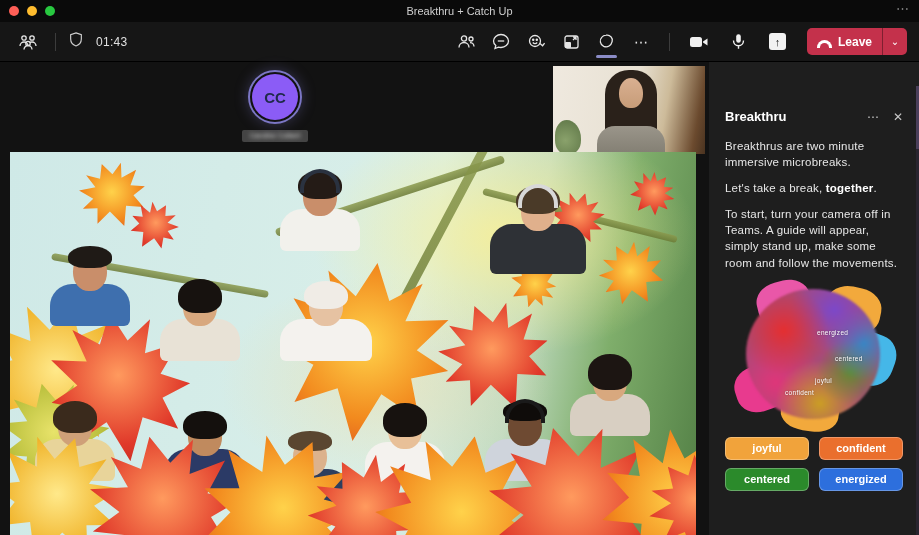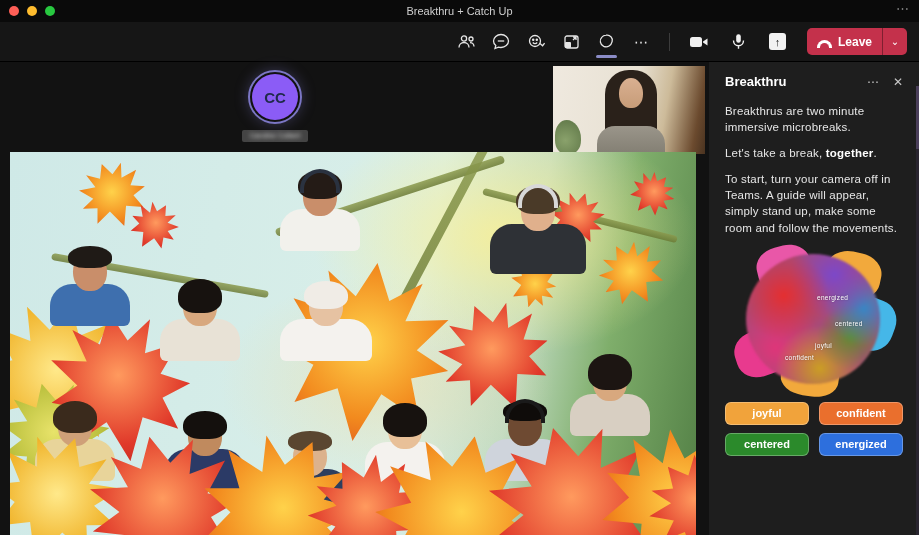--- a/index.html
+++ b/index.html
@@ -113,21 +113,21 @@
     border:4px solid #2a3240; border-bottom:none; border-radius:20px 20px 0 0; }
   .torso { width:80px; height:42px; border-radius:22px 22px 6px 6px; margin:-7px auto 0; }
 
   
   .panel {
     position:relative; width:210px; height:100%; background:#1e1e1e;
     padding:12px 16px 0 16px; color:#e9e9e9;
   }
   .panel-scroll { position:absolute; right:0; top:24px; bottom:0; width:3px;
     background:linear-gradient(#6f5a8c 0 14%, #322a3d 14%); opacity:.55; }
-  .panel-header { display:flex; align-items:center; margin-bottom:14px; }
+  .panel-header { display:flex; align-items:center; margin-bottom:14px;margin-top:35px; }
   .panel-title { font-size:13px; font-weight:bold; color:#fff; }
   .panel-actions { margin-left:auto; display:flex; gap:14px; }
   .panel-icon { color:#c8c8c8; font-size:12px; cursor:pointer; background:none; border:none; font-family:inherit; }
   .panel p { font-size:11.5px; line-height:1.4; margin-bottom:10px; color:#e6e6e6; letter-spacing:.2px; }
   .panel p b { color:#fff; }
   .mood-heading { font-weight:bold; color:#fff; }
 
   
   .mood-wrap { position:relative; width:170px; height:148px; margin:6px auto 4px; cursor:pointer; }
   .bb { position:absolute; border-radius:42%; }
@@ -162,20 +162,39 @@
     <div class="traffic">
       <span class="dot" style="background: rgb(255, 95, 87);"></span>
       <span class="dot" style="background: rgb(254, 188, 46);"></span>
       <span class="dot" style="background: rgb(40, 200, 64);"></span>
     </div>
     <span class="titlebar-title">Breakthru + Catch Up</span>
     <span class="titlebar-more">⋯</span>
   </div>
 
   <div class="toolbar">
+    <div class="tb-left">
+      <button class="tb-btn" title="">
+        <svg width="20" height="16" viewBox="0 0 20 16" fill="none" stroke="#e6e6e6" stroke-width="1.3">
+          <circle cx="6" cy="4" r="2.2"></circle>
+            <path d="M2 12c0-2.2 1.8-4 4-4s4 1.8 4 4"></path>
+          <circle cx="14" cy="4" r="2.2"></circle>
+            <path d="M11.5 8.3c.8-.2 1.6-.3 2.5-.3 2.2 0 4 1.8 4 4"></path>
+          <circle cx="10" cy="9.5" r="2.2"></circle>
+            <path d="M6 15.5c0-2.2 1.8-4 4-4s4 1.8 4 4"></path>
+        </svg>
+      </button>
+      <span class="vsep"></span>
+      <span>
+        <svg width="16" height="17" viewBox="0 0 18 18" fill="none" stroke="#cfcfcf" stroke-width="1.3">
+          <path d="M9 1.5 L15 3.5 V8.5 C15 12.6 12.2 15.2 9 16.3 C5.8 15.2 3 12.6 3 8.5 V3.5 Z"></path>
+        </svg>
+      </span>
+      <span class="timer">01:43</span>
+    </div>
 
     <div class="tb-center">
       <button class="tb-btn">
         <svg width="19" height="15" viewBox="0 0 19 15" fill="none" stroke="#e6e6e6" stroke-width="1.3">
           <circle cx="7" cy="4.5" r="2.6"></circle>
             <path d="M2 13.5c0-2.8 2.2-5 5-5s5 2.2 5 5"></path>
           <circle cx="14" cy="5" r="2"></circle>
             <path d="M13 8.6c2.3 0 4 1.8 4 4"></path>
         </svg>
       </button>

